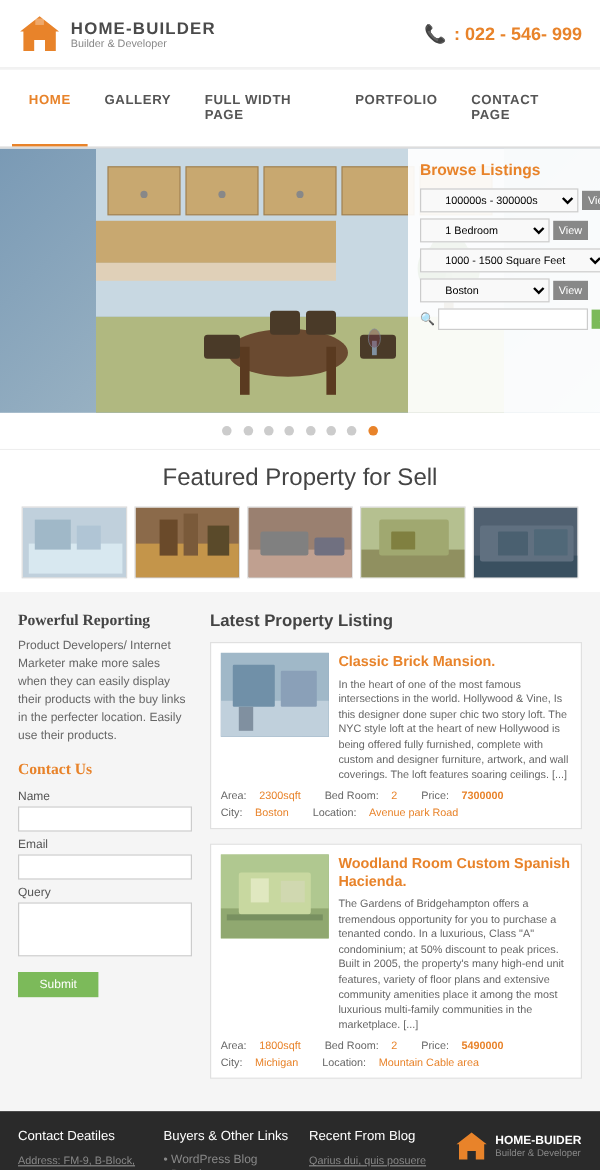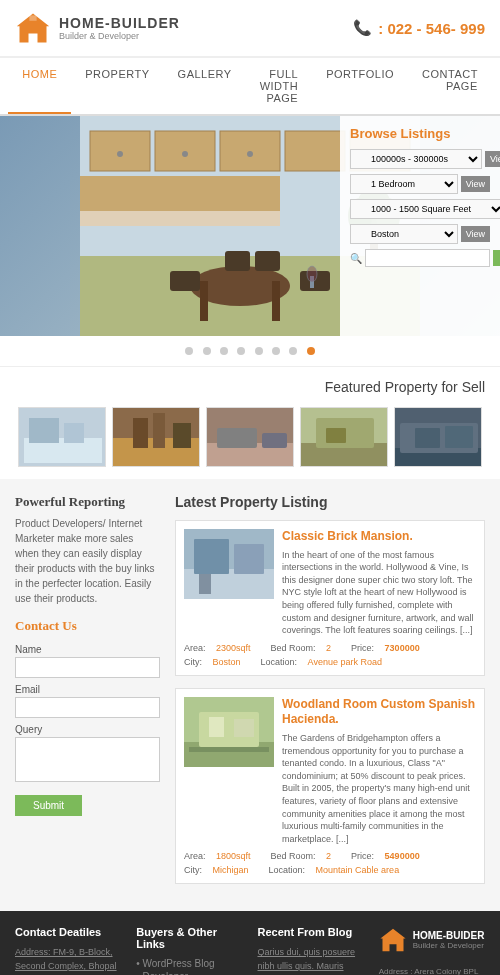--- a/index.html
+++ b/index.html
@@ -7,21 +7,21 @@
     
     
     .header { background: #fff; padding: 10px 15px; display: flex; justify-content: space-between; align-items: center; border-bottom: 1px solid #eee; }
     .logo { display: flex; align-items: center; gap: 8px; }
     .logo-text h1 { font-size: 14px; font-weight: bold; color: #4a4a4a; letter-spacing: 1px; }
     .logo-text p { font-size: 9px; color: #888; }
     .phone { display: flex; align-items: center; gap: 6px; color: #e8832a; font-size: 15px; font-weight: bold; }
     
     
     .nav { background: #fff; border-top: 1px solid #eee; border-bottom: 2px solid #ddd; padding: 0 10px; display: flex; justify-content: center; }
-    .nav a { display: inline-block; padding: 10px 14px; font-size: 11px; color: #555; text-decoration: none; font-weight: normal; text-transform: uppercase; letter-spacing: 0.5px; text-align: right; }
+    .nav a { display: inline-block; padding: 20px 14px; font-size: 11px; color: #555; text-decoration: none; font-weight: bold; text-transform: uppercase; letter-spacing: 0.5px; }
     .nav a.active { color: #e8832a; border-bottom: 2px solid #e8832a; }
     
     
     .hero { background: #fff; position: relative; }
     .hero-inner { display: flex; height: 220px; }
     .hero-kitchen { width: 100%; height: 220px; background: linear-gradient(135deg, #7a9ab5 0%, #9db5c5 50%, #c4d3dc 100%); position: relative; display: flex; align-items: center; justify-content: center; }
     .browse-panel { width: 160px; background: rgba(255,255,255,0.92); padding: 10px; position: absolute; right: 0; top: 0; height: 100%; }
     .browse-panel h3 { color: #e8832a; font-size: 13px; margin-bottom: 8px; font-weight: bold; }
     .browse-row { display: flex; align-items: center; margin-bottom: 5px; gap: 3px; }
     .browse-row select { flex: 1; font-size: 9px; padding: 3px 16px; border: 1px solid #ccc; background: #f9f9f9; }
@@ -30,21 +30,21 @@
     .search-row input { flex: 1; padding: 3px 5px; border: 1px solid #ccc; font-size: 9px; }
     .search-row button { background: #7cba5a; color: #fff; border: none; padding: 3px 6px; font-size: 9px; cursor: pointer; }
     
     
     .slider-dots { background: #fff; text-align: center; padding: 8px 0; }
     .dot { display: inline-block; width: 8px; height: 8px; border-radius: 50%; background: #ccc; margin: 0 3px; }
     .dot.active { background: #e8832a; }
     
     
     .featured-section { background: #fff; padding: 12px 15px; text-align: center; border-top: 1px solid #eee; }
-    .featured-section h2 { font-size: 14px; color: #444; font-weight: normal; margin-bottom: 12px; text-align: right; }
+    .featured-section h2 { font-size: 20px; color: #444; font-weight: normal; margin-bottom: 12px; }
     .featured-strip { display: flex; gap: 6px; justify-content: center; }
     .featured-thumb { width: 88px; height: 60px; overflow: hidden; background: #ccc; border: 1px solid #ddd; }
     .thumb-1 { background: linear-gradient(135deg, #c8d5e0 0%, #98b0c0 100%); }
     .thumb-2 { background: linear-gradient(135deg, #8b6a4a 0%, #c4954a 100%); }
     .thumb-3 { background: linear-gradient(135deg, #8a7060 0%, #b09080 100%); }
     .thumb-4 { background: linear-gradient(135deg, #b5c090 0%, #808060 100%); }
     .thumb-5 { background: linear-gradient(135deg, #506070 0%, #3a5060 100%); }
     
     
     .content-wrapper { display: flex; gap: 0; background: #f5f5f5; padding: 15px; }
@@ -77,21 +77,21 @@
     .prop-info p { font-size: 9px; color: #666; line-height: 1.4; }
     .prop-meta { display: flex; flex-wrap: wrap; gap: 4px; font-size: 9px; color: #555; }
     .prop-meta span { margin-right: 8px; }
     .prop-meta .meta-label { color: #666; }
     .prop-meta .meta-value { color: #e8832a; }
     .prop-meta .meta-price { color: #e8832a; font-weight: bold; }
     
     
     .footer { background: #2a2a2a; color: #aaa; padding: 15px; display: flex; gap: 15px; }
     .footer-col { flex: 1; }
-    .footer-col h4 { color: #fff; font-size: 11px; margin-bottom: 8px; font-weight: bold; }
+    .footer-col h4 { color: #fff; font-size: 11px; margin-bottom: 8px; font-weight: normal; }
     .footer-col p { font-size: 9px; color: #888; line-height: 1.5; text-decoration: underline; }
     .footer-col a { color: #888; text-decoration: none; font-size: 10px; display: block; margin-bottom: 2px; }
     .footer-col a:before { content: "• "; }
     .footer-logo { display: flex; align-items: flex-start; gap: 6px; flex-direction: column; }
     .footer-logo-inner { display: flex; align-items: center; gap: 6px; margin-bottom: 6px; }
     .footer-logo p { font-size: 8px; color: #888; }
     
     
     .house-svg { width: 36px; height: 36px; }
   </style>
@@ -110,21 +110,20 @@
     </div>
   </div>
   <div class="phone">
     <span>📞</span>
     <span>: 022 - 546- 999</span>
   </div>
 </div>
 
 <nav class="nav">
   <a href="#" class="active">HOME</a>
-  <a href="#">PROPERTY</a>
   <a href="#">GALLERY</a>
   <a href="#">FULL WIDTH PAGE</a>
   <a href="#">PORTFOLIO</a>
   <a href="#">CONTACT PAGE</a>
 </nav>
 
 <div class="hero">
   <div class="hero-inner">
     <div class="hero-kitchen">
 

